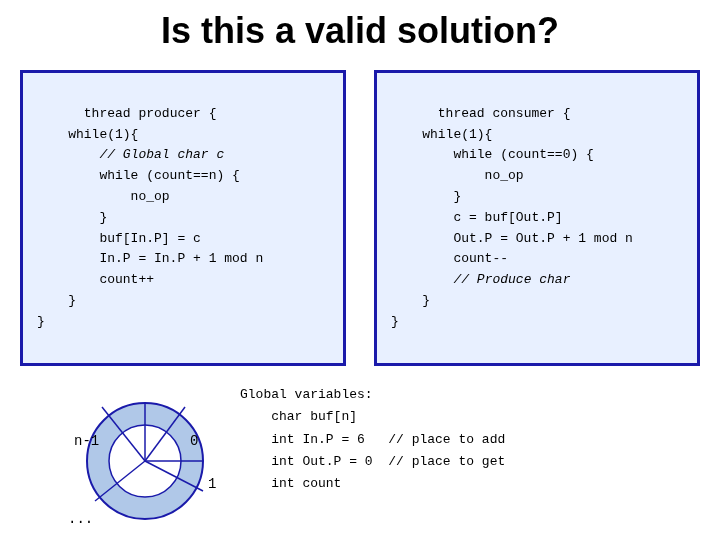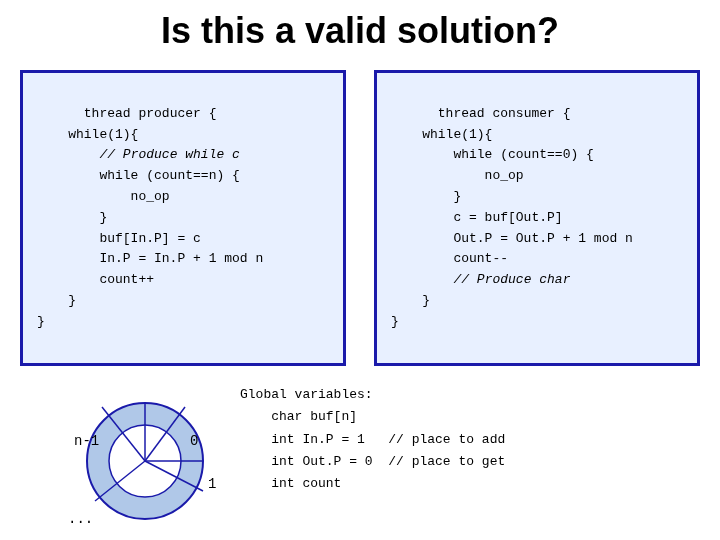--- a/index.html
+++ b/index.html
@@ -76,21 +76,21 @@
 </head>
 <body>
 
 <div class="page">
   <div class="title">Is this a valid solution?</div>
   <div class="content-row">
 
     <div class="code-box">
       <span>thread producer {
     while(1){
-        <span class="code-italic">// Produce while c</span>
+        <span class="code-italic">// Global char c</span>
         while (count==n) {
             no_op
         }
         buf[In.P] = c
         In.P = In.P + 1 mod n
         count++
     }
 }</span>
     </div>
 
@@ -131,17 +131,17 @@
         <text x="8" y="140" font-size="14" font-family="Courier New, monospace" fill="#000">...</text>
 
         <line x1="85" y1="78" x2="42" y2="24" stroke="#1a1aaa" stroke-width="1.5"></line>
         <line x1="85" y1="78" x2="143" y2="108" stroke="#1a1aaa" stroke-width="1.5"></line>
         <line x1="85" y1="78" x2="35" y2="118" stroke="#1a1aaa" stroke-width="1.5"></line>
       </svg>
     </div>
 
     <div class="global-vars">Global variables:
     char buf[n]
-    int In.P = 1   // place to add
+    int In.P = 6   // place to add
     int Out.P = 0  // place to get
     int count</div>
   </div>
 </div>
 
 </body></html>

